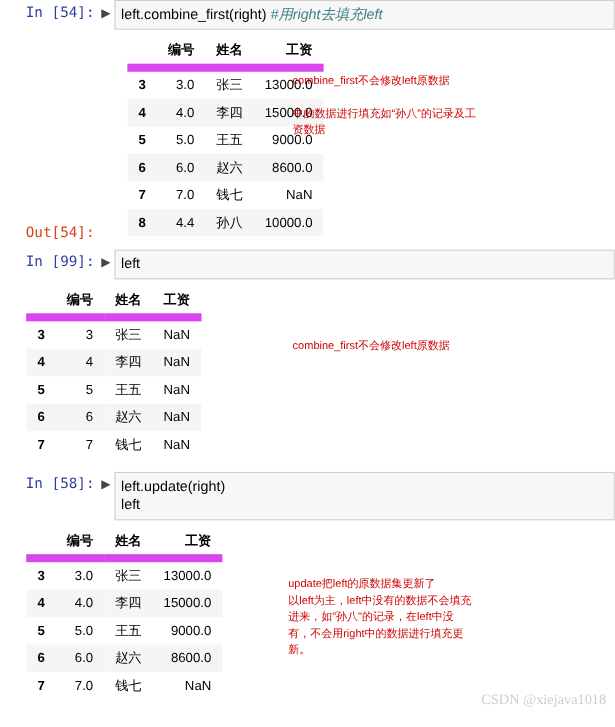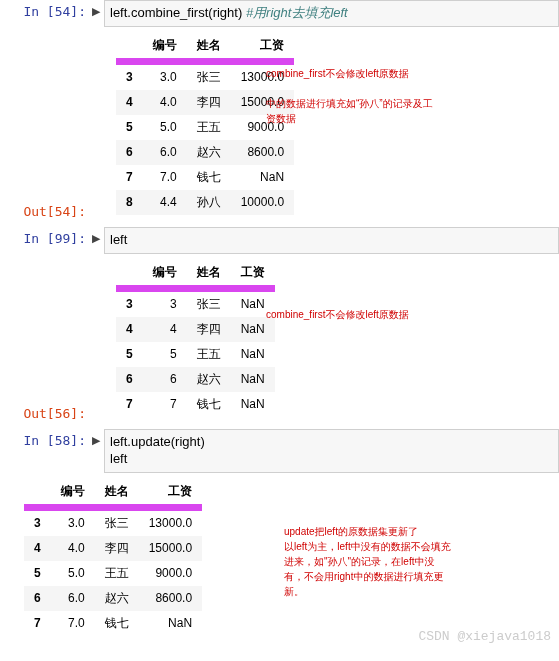--- a/index.html
+++ b/index.html
@@ -83,21 +83,21 @@
     line-height: 1.5;
     font-family: "Helvetica Neue", Arial, sans-serif;
     max-width: 280px;
   }
   .watermark {
     position: absolute;
     right: 8px;
     bottom: 4px;
     color: #ccc;
     font-size: 13px;
-    font-family: Liberation Mono, monospace;
+    font-family: Liberation Serif, serif;
   }
 </style>
 </head>
 <body>
 
 <div class="cell">
   <div class="input-area">
     <div class="prompt prompt-in">In [54]:</div>
     <div class="run-icon">▶</div>
     <div class="code-box"><span class="tok-ident">left</span>.<span class="tok-ident">combine_first</span>(<span class="tok-ident">right</span>) <span class="tok-comment">#用right去填充left</span></div>
@@ -158,21 +158,20 @@
   </div>
 </div>
 
 <div class="cell">
   <div class="input-area">
     <div class="prompt prompt-in">In [99]:</div>
     <div class="run-icon">▶</div>
     <div class="code-box"><span class="tok-ident">left</span></div>
   </div>
   <div class="output-area">
-    <div class="prompt prompt-out">Out[56]:</div>
     <div class="run-icon"></div>
     <div class="output-content">
       <table class="df">
           <thead>
             <tr>
               <th></th>
               <th>编号</th>
               <th>姓名</th>
               <th>工资</th>
             </tr>
@@ -274,21 +273,21 @@
   <span>combine_first不会修改left原数据</span><br>
   <br>
   <span>中的数据进行填充如“孙八”的记录及工</span><br>
   <span>资数据</span>
 </div>
 
 <div class="annotation" style="left:266px; top:307px;">
   <span>combine_first不会修改left原数据</span>
 </div>
 
-<div class="annotation" style="left:284px; top:524px;">
+<div class="annotation" style="left:262px; top:524px;">
   <span>update把left的原数据集更新了</span><br>
   <span>以left为主，left中没有的数据不会填充</span><br>
   <span>进来，如"孙八"的记录，在left中没</span><br>
   <span>有，不会用right中的数据进行填充更</span><br>
   <span>新。</span>
 </div>
 
 <div class="watermark">CSDN @xiejava1018</div>
 
 </body></html>

